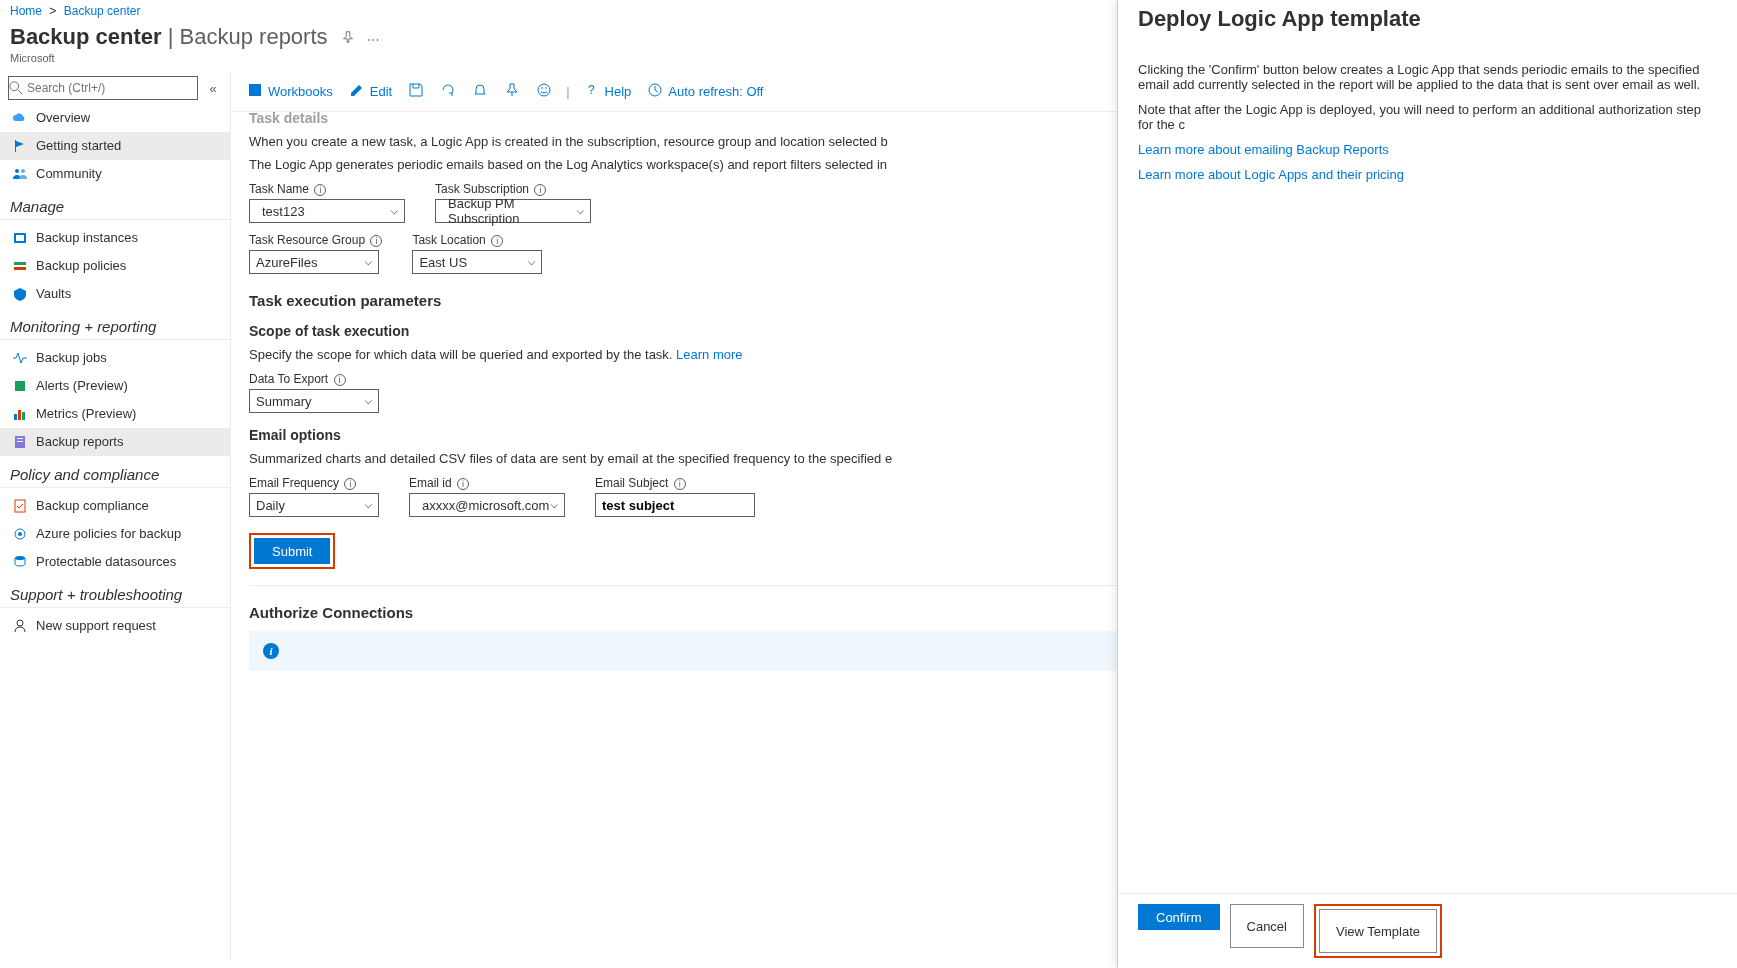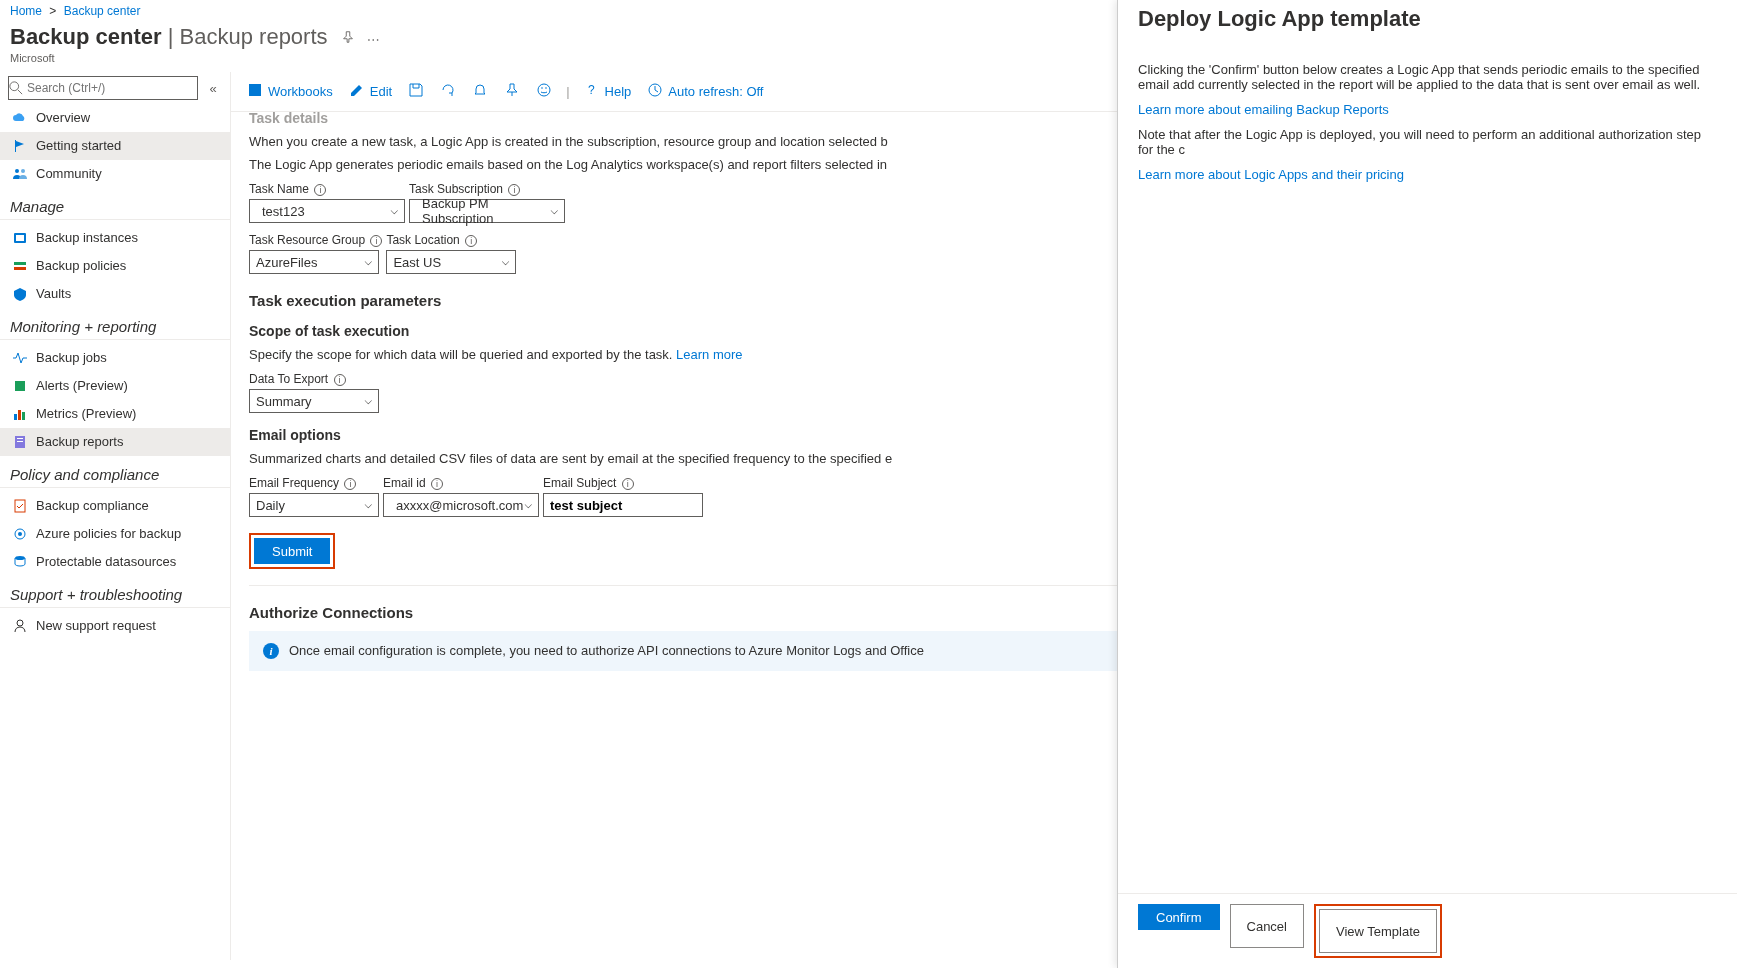--- a/index.html
+++ b/index.html
@@ -36,21 +36,21 @@
 .toolbar { display: flex; align-items: center; gap: 4px; padding: 6px 10px; border-bottom: 1px solid #edebe9; }
 .tb-item { display: flex; align-items: center; gap: 5px; padding: 4px 6px; color: #0078d4; cursor: pointer; font-size: 13px; }
 .tb-icon svg { width: 16px; height: 16px; }
 .tb-sep { padding: 0 4px; color: #a19f9d; }
 
 .content { padding: 0 18px; }
 .content p { margin: 8px 0; font-size: 13px; color: #323130; }
 .section-header { font-size: 15px; font-weight: 600; margin: 18px 0 8px 0; }
 .sub-header { font-size: 14px; font-weight: 600; margin: 14px 0 6px 0; }
 
-.form-row { display: flex; gap: 4px; margin: 10px 0; flex-wrap: wrap; }
+.form-row { display: flex; gap: 30px; margin: 10px 0; flex-wrap: wrap; }
 .field label { font-size: 12px; display: block; margin-bottom: 3px; }
 .info-icon { display: inline-block; width: 12px; height: 12px; border: 1px solid #605e5c; border-radius: 50%; font-size: 9px; line-height: 11px; text-align: center; color: #605e5c; margin-left: 2px; }
 .select { display: flex; align-items: center; justify-content: space-between; border: 1px solid #605e5c; height: 24px; padding: 0 6px; min-width: 130px; background: #fff; cursor: pointer; font-size: 13px; }
 .w160 { width: 156px; padding-left: 12px; } .w130 { width: 130px; }
 .select .chev { font-size: 10px; color: #323130; }
 .textbox { border: 1px solid #605e5c; height: 24px; padding: 0 6px; width: 160px; font-size: 13px; font-weight: bold; }
 
 .btn-primary { background: #0078d4; color: #fff; border: none; height: 26px; padding: 0 18px; font-size: 13px; cursor: pointer; }
 .btn-secondary { background: #fff; color: #323130; border: 1px solid #8a8886; height: 44px; padding: 0 16px; font-size: 13px; cursor: pointer; }
 .highlight-red { border: 2px solid #d83b01; padding: 3px; display: inline-block; }
@@ -375,34 +375,33 @@
 
       <div class="highlight-red" style="margin-top:6px;">
         <button class="btn-primary">Submit</button>
       </div>
 
       <hr class="divider">
 
       <div class="section-header">Authorize Connections</div>
       <div class="infobox">
         <div class="i-icon">i</div>
-        <div>Once email configuration is complete, you need to authorize API connections to Azure Monitor Logs and Office </div>
       </div>
     </div>
   </div>
 </div>
 
 <div class="panel">
   <div class="panel-head">
     <h2>Deploy Logic App template</h2>
   </div>
   <div class="panel-body">
     <p>Clicking the 'Confirm' button below creates a Logic App that sends periodic emails to the specified email add currently selected in the report will be applied to the data that is sent over email as well.</p>
+    <p>Note that after the Logic App is deployed, you will need to perform an additional authorization step for the c</p>
     <p><a href="#">Learn more about emailing Backup Reports</a></p>
-    <p>Note that after the Logic App is deployed, you will need to perform an additional authorization step for the c</p>
     <p><a href="#">Learn more about Logic Apps and their pricing</a></p>
   </div>
   <div class="panel-footer">
     <button class="btn-primary">Confirm</button>
     <button class="btn-secondary">Cancel</button>
     <span class="highlight-red">
       <button class="btn-secondary">View Template</button>
     </span>
   </div>
 </div>

